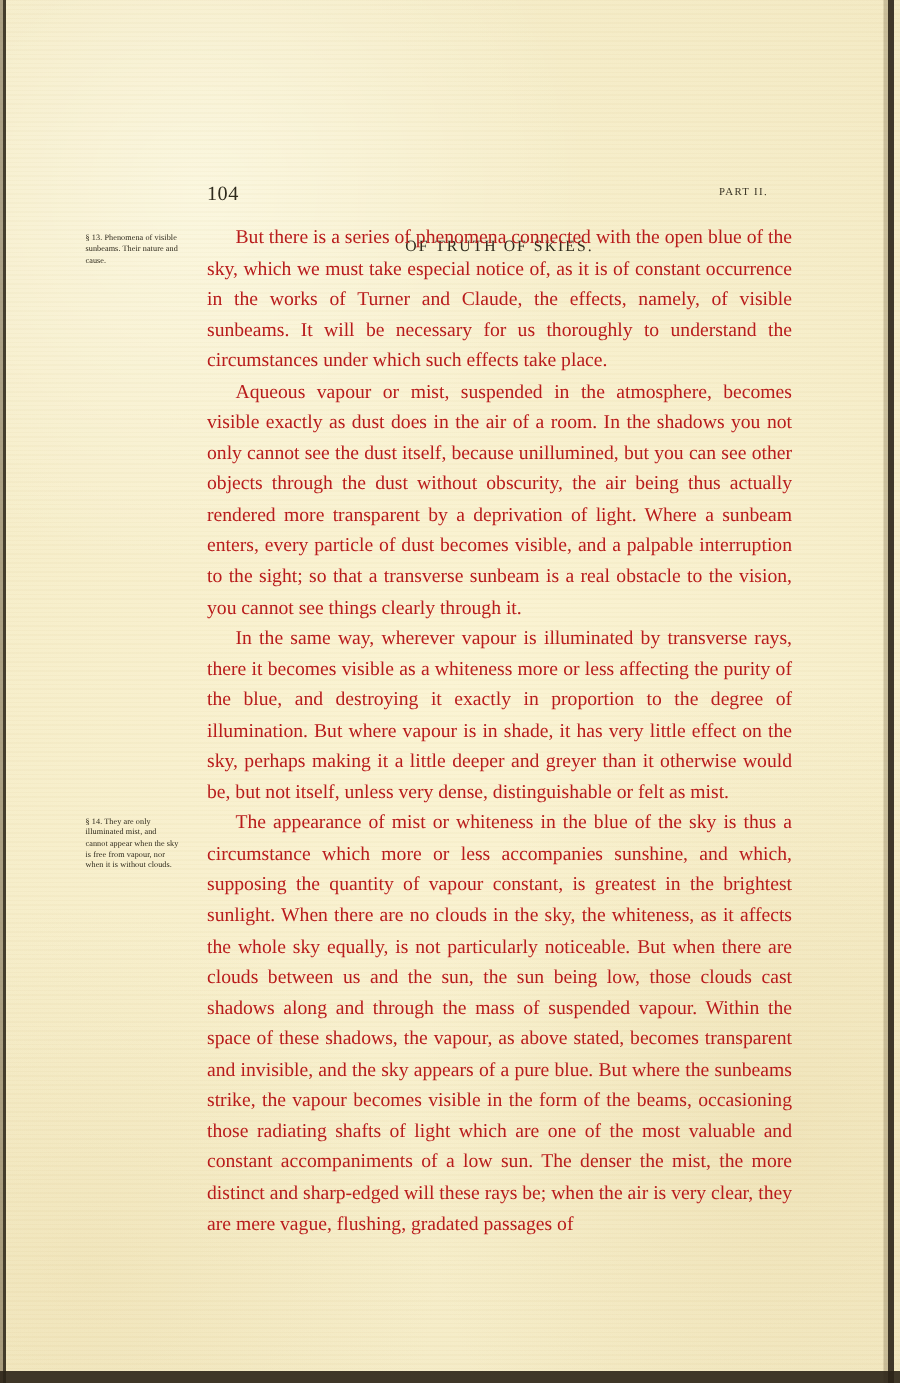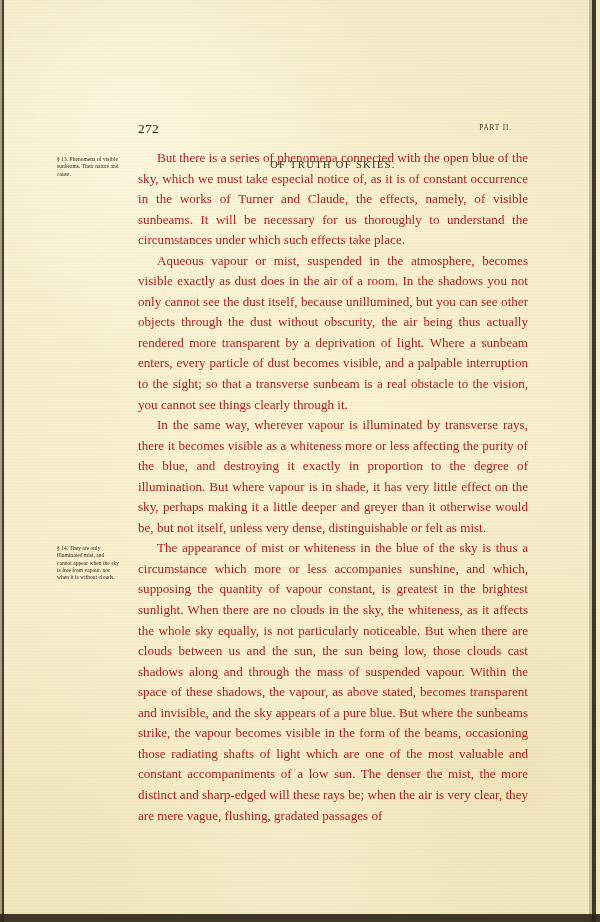--- a/index.html
+++ b/index.html
@@ -134,21 +134,21 @@
   <div id="paper-tone"></div>
   <div id="paper-grain"></div>
 
   <div class="edge" id="edge-left-soft"></div>
   <div class="edge" id="edge-left"></div>
   <div class="edge" id="edge-right-soft"></div>
   <div class="edge" id="edge-right"></div>
   <div class="edge" id="edge-bottom"></div>
 
   <div id="running-head">
-    <span id="folio">272</span>
+    <span id="folio">104</span>
     <span id="head-title">OF TRUTH OF SKIES.</span>
     <span id="head-part">PART II.</span>
   </div>
 
   <div class="margin-note" id="note-13">§ 13. Phenomena of visible sunbeams. Their nature and cause.</div>
   <div class="margin-note" id="note-14">§ 14. They are only illuminated mist, and cannot appear when the sky is free from vapour, nor when it is without clouds.</div>
 
   <div id="body-column">
     <p>But there is a series of phenomena connected with the open blue of the sky, which we must take especial notice of, as it is of constant occurrence in the works of Turner and Claude, the effects, namely, of visible sunbeams. It will be necessary for us thoroughly to understand the circumstances under which such effects take place.</p>
     <p>Aqueous vapour or mist, suspended in the atmosphere, becomes visible exactly as dust does in the air of a room. In the shadows you not only cannot see the dust itself, because unillumined, but you can see other objects through the dust without obscurity, the air being thus actually rendered more transparent by a deprivation of light. Where a sunbeam enters, every particle of dust becomes visible, and a palpable interruption to the sight; so that a transverse sunbeam is a real obstacle to the vision, you cannot see things clearly through it.</p>

